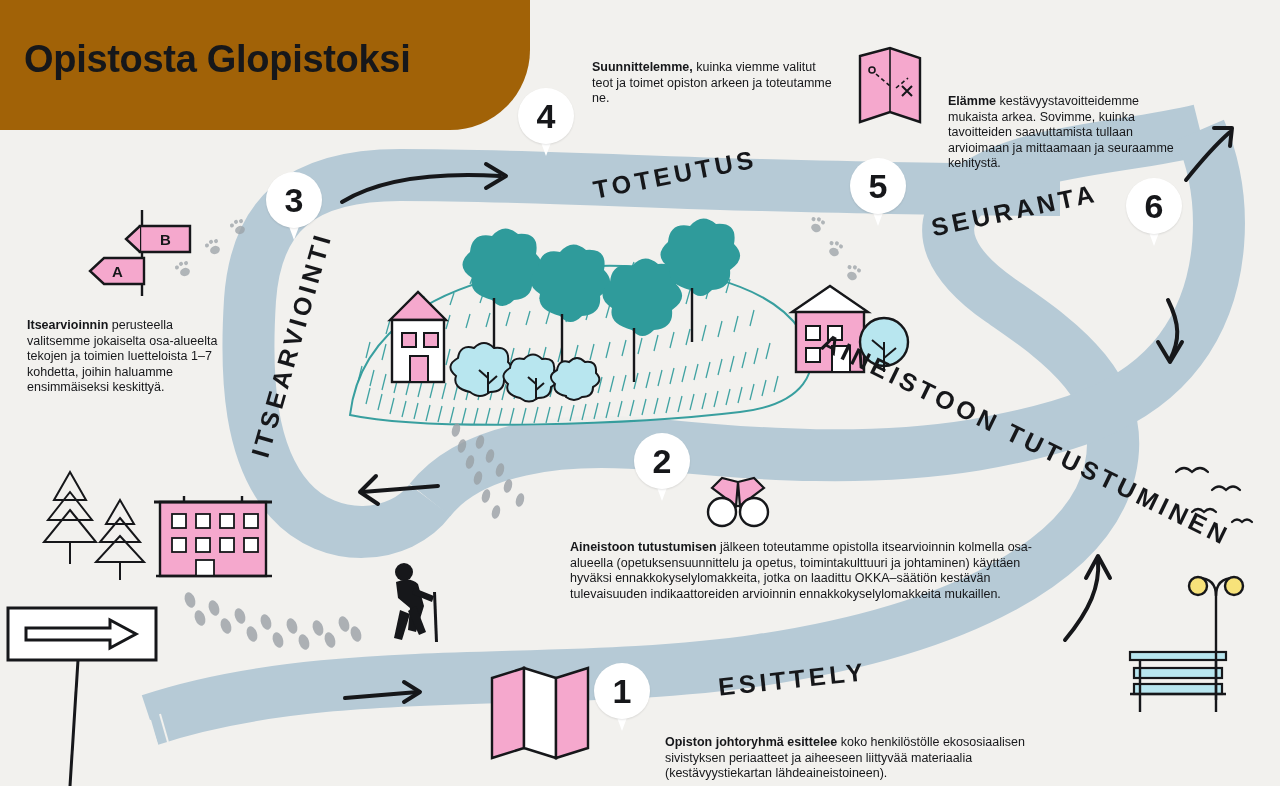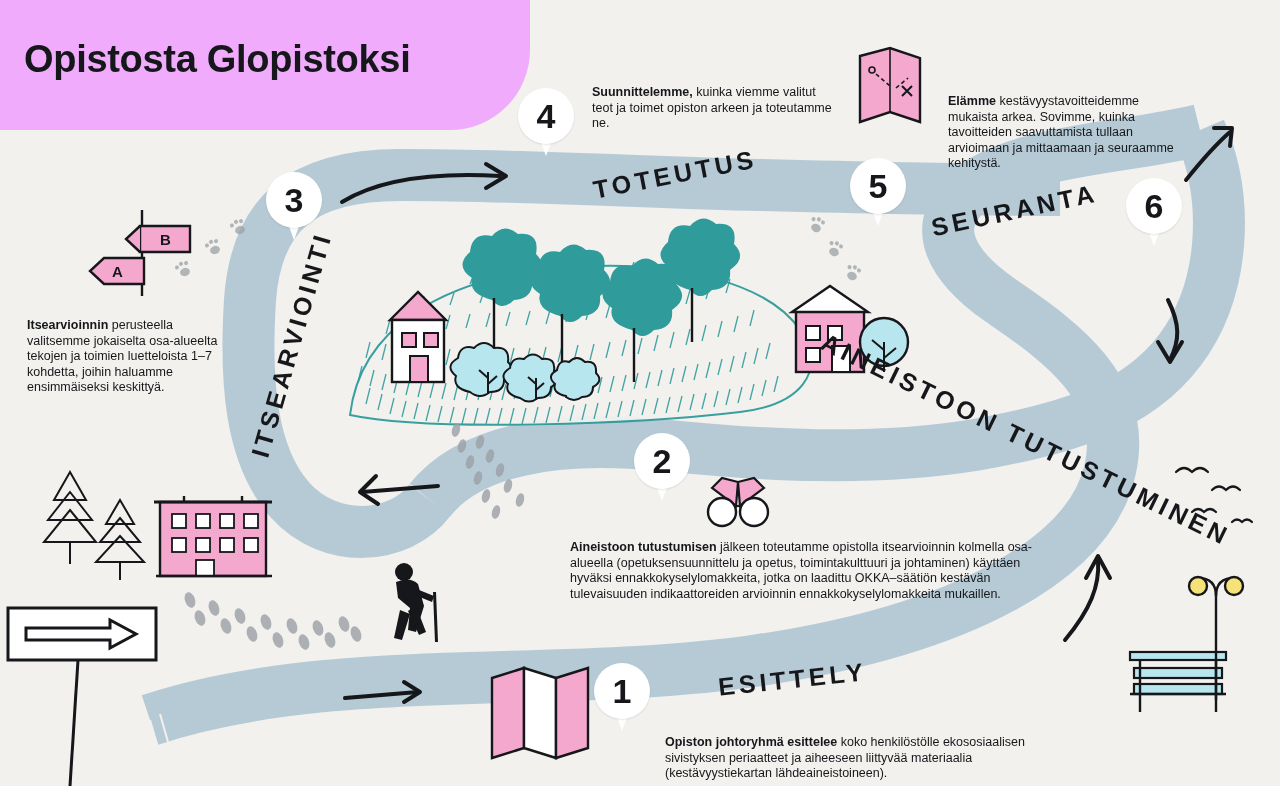--- a/index.html
+++ b/index.html
@@ -7,21 +7,21 @@
     width:1280px;height:786px;overflow:hidden;
     background:#f2f1ee;
     font-family:"Liberation Sans", sans-serif;
     position:relative;
   }
   #stage{position:absolute;inset:0;width:1280px;height:786px;}
 
   
   #title-card{
     left:0;top:0;width:530px;height:130px;
-    background:#f0abfc;
+    background:#a16207;
     border-bottom-right-radius:80px;
     z-index:40;
   }
   #page-title{
     position:absolute;left:24px;top:38px;
     font-size:38px;font-weight:bold;color:#16171a;
     letter-spacing:-0.3px;
   }
 
   
@@ -62,21 +62,21 @@
 
   
   .body-text{
     position:absolute;z-index:55;
     font-size:12.5px;line-height:15.5px;color:#16171a;
   }
   .body-text b{font-weight:bold;}
   #txt-1{left:665px;top:735px;width:415px;}
   #txt-2{left:570px;top:540px;width:470px;}
   #txt-3{left:27px;top:318px;width:192px;}
-  #txt-4{left:592px;top:60px;width:240px;margin-top:25px;}
+  #txt-4{left:592px;top:60px;width:240px;}
   #txt-5{left:948px;top:57px;width:228px;margin-top:37px;}
   #txt-6{left:922px;top:285px;width:225px;}
 </style>
 </head>
 <body>
 
 <div id="stage">
 
   <svg id="road-layer" viewBox="0 0 1280 786">
 

